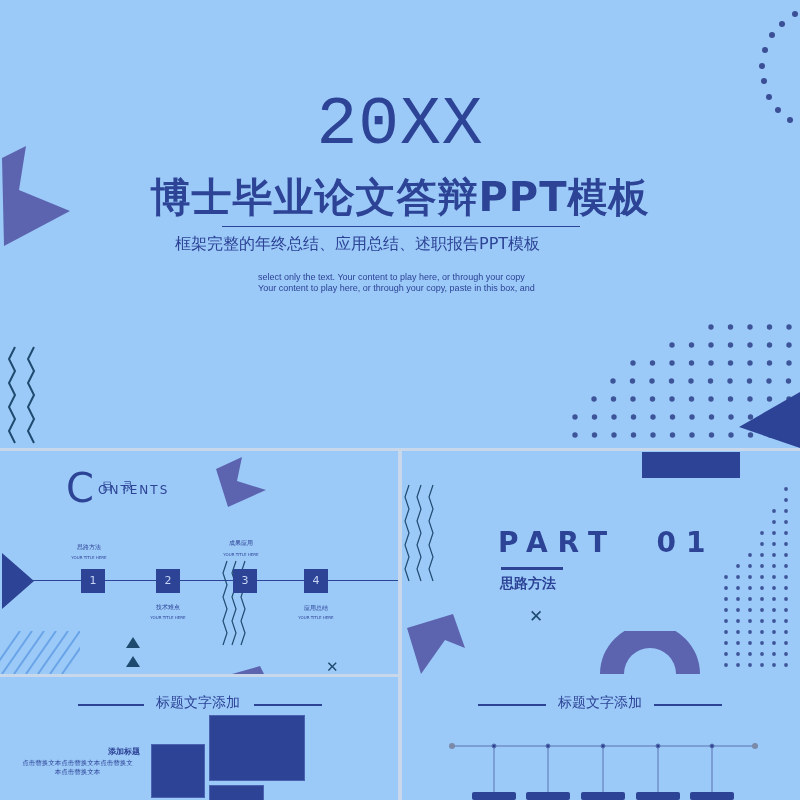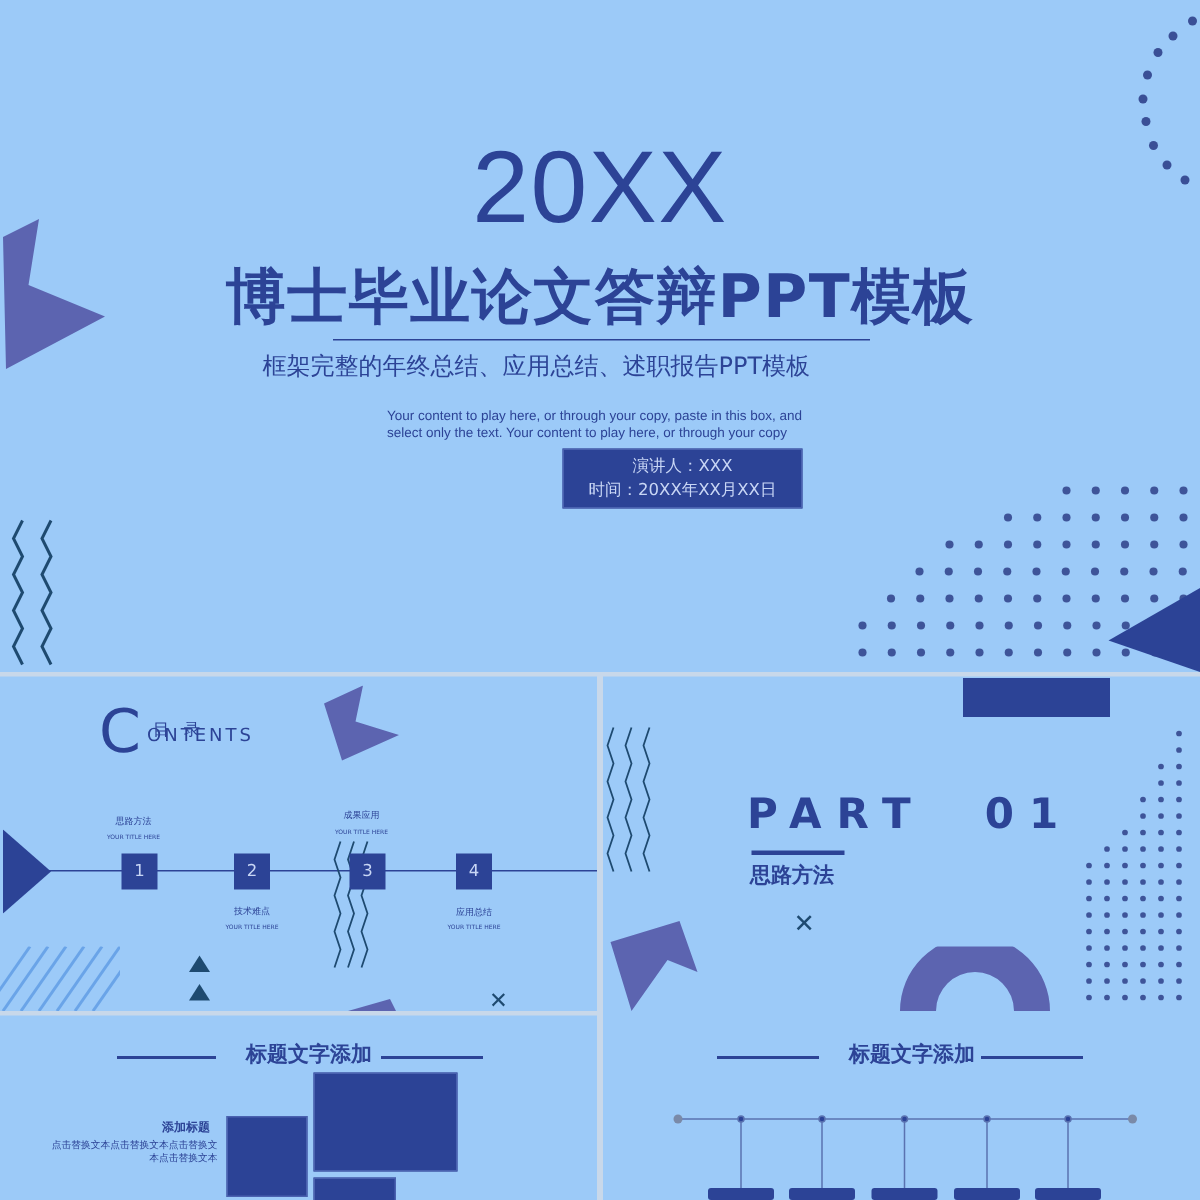--- a/index.html
+++ b/index.html
@@ -5,27 +5,27 @@
   * { margin: 0; padding: 0; box-sizing: border-box; }
   html, body { width: 800px; height: 800px; overflow: hidden; background: #c8d8ea; }
   body { position: relative; font-family: "DejaVu Sans", "Liberation Sans", sans-serif; }
   .slide { position: absolute; background: #9ccaf8; overflow: hidden; }
   .main { left: 0; top: 0; width: 800px; height: 448px; }
   .s2 { left: 0; top: 451px; width: 398px; height: 223px; }
   .s3 { left: 402px; top: 451px; width: 398px; height: 276px; }
   .s4 { left: 0; top: 677px; width: 398px; height: 123px; }
   .s5 { left: 402px; top: 677px; width: 398px; height: 123px; }
   .abs { position: absolute; }
-  .year { left: 0; width: 800px; top: 86px; text-align: center; font-size: 68px; color: #2c4396; font-family: Liberation Sans, sans-serif; letter-spacing: 1px; }
+  .year { left: 0; width: 800px; top: 86px; text-align: center; font-size: 68px; color: #2c4396; font-family: Liberation Mono, monospace; letter-spacing: 1px; }
   .title { left: 0; width: 800px; top: 170px; text-align: center; font-size: 40px; font-weight: bold; color: #2c4396; letter-spacing: 1px; }
   .hr-main { left: 222px; top: 226px; width: 358px; height: 1px; background: #2c4396; }
   .subtitle { left: 175px; top: 234px; font-size: 16px; color: #2c4396; }
   .desc { left: 258px; top: 272px; width: 320px; font-size: 9px; line-height: 11px; color: #2c4396; font-family: "Liberation Sans", sans-serif; }
   .info-box { left: 375px; top: 299px; width: 160px; height: 40px; background: #2c4396; border: 1px solid #4a62b0; color: #c8d6f5; text-align: center; font-size: 11px; line-height: 16px; padding-top: 3px; }
-  .s-title { font-size: 14px; color: #2c4396; text-align: right; font-weight: bold; }
+  .s-title { font-size: 14px; color: #2c4396; text-align: center; }
   .node { width: 24px; height: 24px; background: #2c4396; color: #c8d6f5; font-size: 11px; text-align: center; line-height: 24px; }
   .nlabel { font-size: 6px; color: #2c4396; text-align: center; width: 80px; }
   .nsub { font-size: 4px; color: #2c4396; text-align: center; width: 80px; }
 </style>
 </head>
 <body>
 
 <div class="slide main">
 
   <svg class="abs" style="left:0;top:138px" width="76" height="110">
@@ -137,26 +137,22 @@
 
   <svg class="abs" style="left:735px;top:392px" width="65" height="56">
     <path d="M4 35 L65 0 L65 56 Z" fill="#2c4396"></path>
   </svg>
 
   <div class="abs year">20XX</div>
   <div class="abs title">博士毕业论文答辩PPT模板</div>
   <div class="abs hr-main"></div>
   <div class="abs subtitle">框架完整的年终总结、应用总结、述职报告PPT模板</div>
   <div class="abs desc">
+    <div>select only the text. Your content to play here, or through your copy</div>
     <div>Your content to play here, or through your copy, paste in this box, and</div>
-    <div>select only the text. Your content to play here, or through your copy</div>
-  </div>
-  <div class="abs info-box">
-    <div>演讲人：XXX</div>
-    <div>时间：20XX年XX月XX日</div>
   </div>
 </div>
 
 <div class="slide s2">
   <div class="abs" style="left:66px;top:17px;font-size:40px;color:#2c4396;line-height:40px;">C</div>
   <div class="abs" style="left:102px;top:28px;font-size:11px;color:#2c4396;letter-spacing:3px;text-align:right;">目 录</div>
   <div class="abs" style="left:98px;top:32px;font-size:12px;color:#2c4396;letter-spacing:2px;">ONTENTS</div>
 
   <svg class="abs" style="left:212px;top:6px" width="60" height="52">
     <path d="M4 12 L30 0 L25 24 L54 33 L16 50 Z" fill="#5c64b0"></path>
@@ -311,21 +307,21 @@
         <circle cx="64" cy="184" r="1.9"></circle>
       </g>
   </svg>
 </div>
 
 <div class="slide s4">
   <div class="abs" style="left:78px;top:27px;width:66px;height:2px;background:#2c4396;"></div>
   <div class="abs s-title" style="left:148px;top:17px;width:100px;">标题文字添加</div>
   <div class="abs" style="left:254px;top:27px;width:68px;height:2px;background:#2c4396;"></div>
   <div class="abs" style="left:20px;top:69px;width:120px;text-align:right;font-size:8px;font-weight:bold;color:#2c4396;">添加标题</div>
-  <div class="abs" style="left:10px;top:82px;width:135px;text-align:right;font-size:6.5px;line-height:9px;color:#2c4396;">
+  <div class="abs" style="left:10px;top:82px;width:135px;text-align:center;font-size:6.5px;line-height:9px;color:#2c4396;">
     <div>点击替换文本点击替换文本点击替换文</div>
     <div>本点击替换文本</div>
   </div>
   <div class="abs" style="left:151px;top:67px;width:54px;height:54px;background:#2c4396;border:1px solid #4a62b0;"></div>
   <div class="abs" style="left:209px;top:38px;width:96px;height:66px;background:#2c4396;border:1px solid #4a62b0;"></div>
   <div class="abs" style="left:209px;top:108px;width:55px;height:20px;background:#2c4396;border:1px solid #4a62b0;"></div>
 </div>
 
 <div class="slide s5">
   <div class="abs" style="left:76px;top:27px;width:68px;height:2px;background:#2c4396;"></div>

